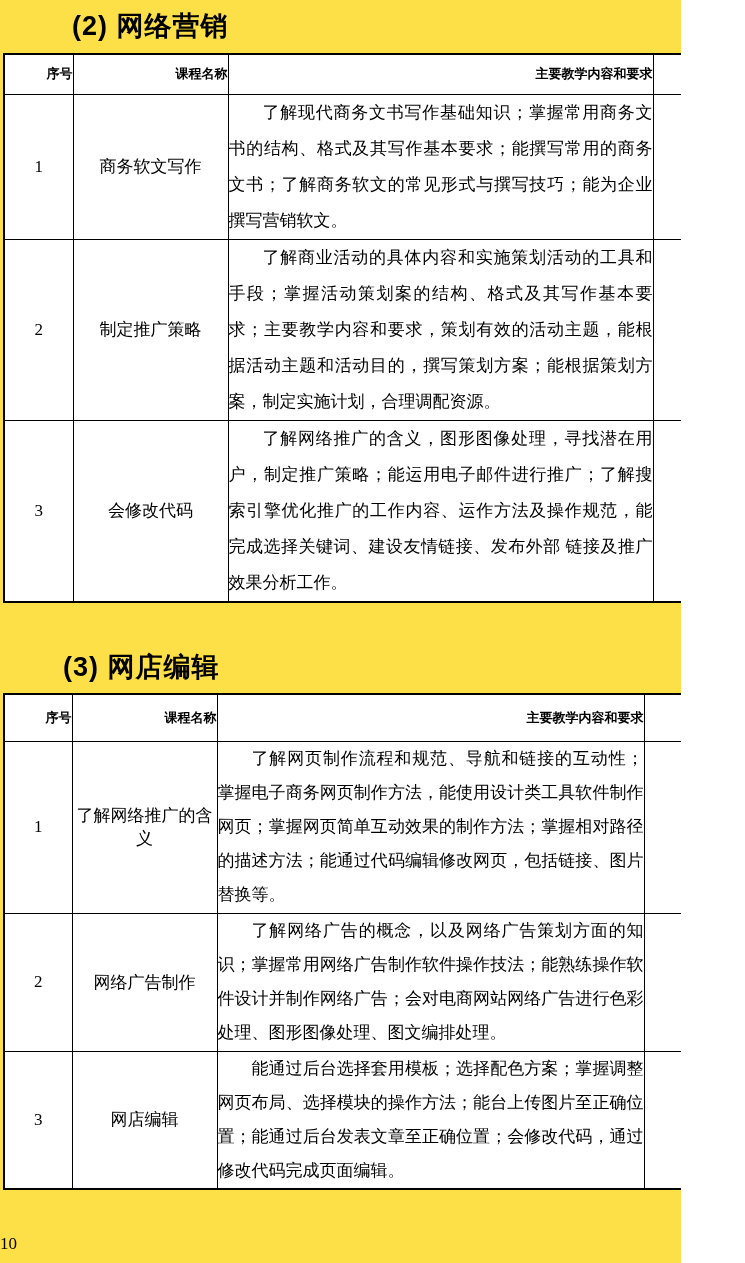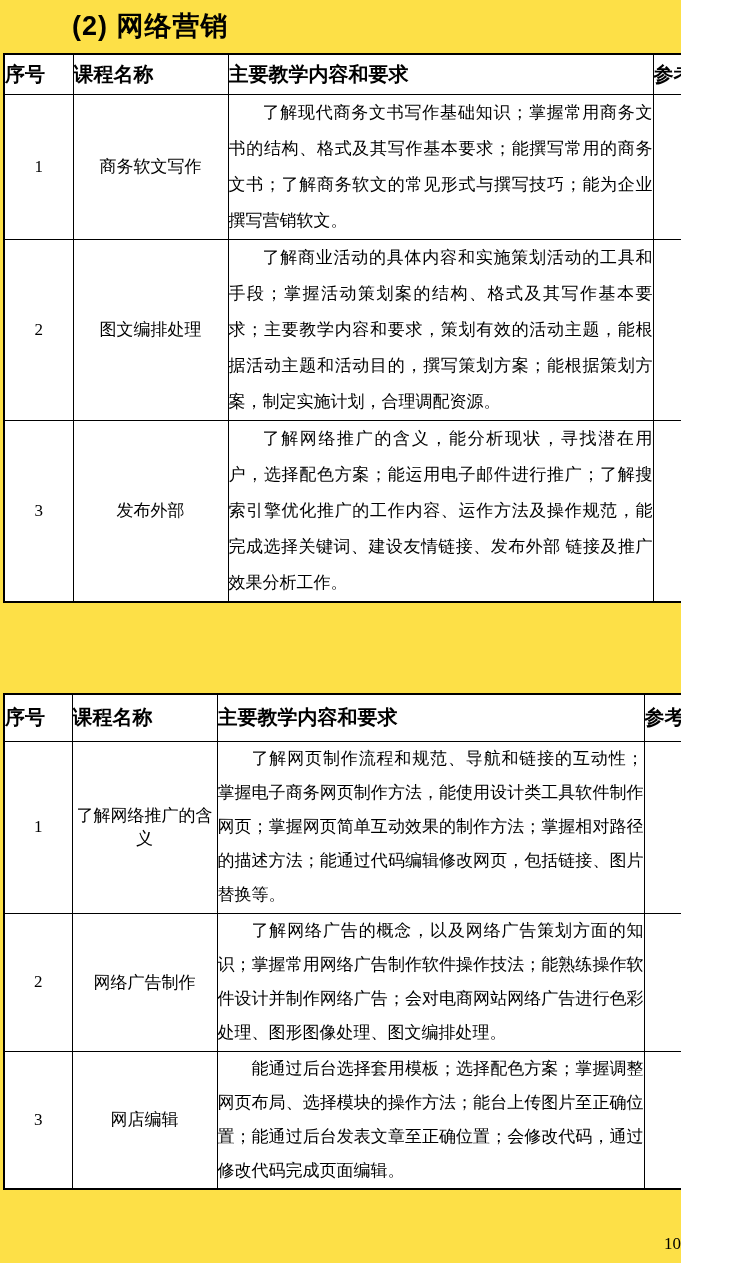--- a/index.html
+++ b/index.html
@@ -45,22 +45,22 @@
   #table-2 col.c-content { width: 427px; }
   #table-2 col.c-hours   { width: 99px; }
 
   table.course th, table.course td {
     border: 1px solid #000000;
     padding: 0;
     vertical-align: middle;
   }
   table.course th {
     font-weight: 700;
-    font-size: 20px;
-    text-align: left;
+    font-size: 13px;
+    text-align: right;
   }
   td.cell-no, td.cell-hours, td.cell-course {
     text-align: center;
     font-size: 17px;
   }
   td.cell-content {
     padding: 0 3px;
     font-size: 17px;
   }
   td.cell-content p {
@@ -79,21 +79,21 @@
   #table-2 tr.head-row { height: 47px; }
   #table-2 tr.row-0 { height: 172px; }
   #table-2 tr.row-1 { height: 138px; }
   #table-2 tr.row-2 { height: 138px; }
 
   .page-number {
     position: absolute;
     top: 1234px;
     left: 0;
     width: 100%;
-    text-align: right;
+    text-align: left;
     font-size: 17px;
   }
 </style>
 </head>
 <body>
 
 <div class="page">
 
   <div class="section-heading" id="heading-2">(2) 网络营销</div>
 
@@ -116,37 +116,38 @@
       <tr class="row-0">
         <td class="cell-no">1</td>
         <td class="cell-course">商务软文写作</td>
         <td class="cell-content">
           <p>了解现代商务文书写作基础知识；掌握常用商务文书的结构、格式及其写作基本要求；能撰写常用的商务文书；了解商务软文的常见形式与撰写技巧；能为企业撰写营销软文。</p>
         </td>
         <td class="cell-hours">72</td>
       </tr>
       <tr class="row-1">
         <td class="cell-no">2</td>
-        <td class="cell-course">图文编排处理</td>
+        <td class="cell-course">制定推广策略</td>
         <td class="cell-content">
           <p>了解商业活动的具体内容和实施策划活动的工具和手段；掌握活动策划案的结构、格式及其写作基本要求；主要教学内容和要求，策划有效的活动主题，能根据活动主题和活动目的，撰写策划方案；能根据策划方案，制定实施计划，合理调配资源。</p>
         </td>
         <td class="cell-hours">72</td>
       </tr>
       <tr class="row-2">
         <td class="cell-no">3</td>
-        <td class="cell-course">发布外部</td>
+        <td class="cell-course">会修改代码</td>
         <td class="cell-content">
-          <p>了解网络推广的含义，能分析现状，寻找潜在用户，选择配色方案；能运用电子邮件进行推广；了解搜索引擎优化推广的工作内容、运作方法及操作规范，能完成选择关键词、建设友情链接、发布外部 链接及推广效果分析工作。</p>
+          <p>了解网络推广的含义，图形图像处理，寻找潜在用户，制定推广策略；能运用电子邮件进行推广；了解搜索引擎优化推广的工作内容、运作方法及操作规范，能完成选择关键词、建设友情链接、发布外部 链接及推广效果分析工作。</p>
         </td>
         <td class="cell-hours">72</td>
       </tr>
     </tbody>
   </table>
 
+  <div class="section-heading" id="heading-3">(3) 网店编辑</div>
 
   <table class="course" id="table-2">
     <colgroup>
       <col class="c-no">
         <col class="c-course">
         <col class="c-content">
         <col class="c-hours">
     </colgroup>
     <thead>
       <tr class="head-row">

